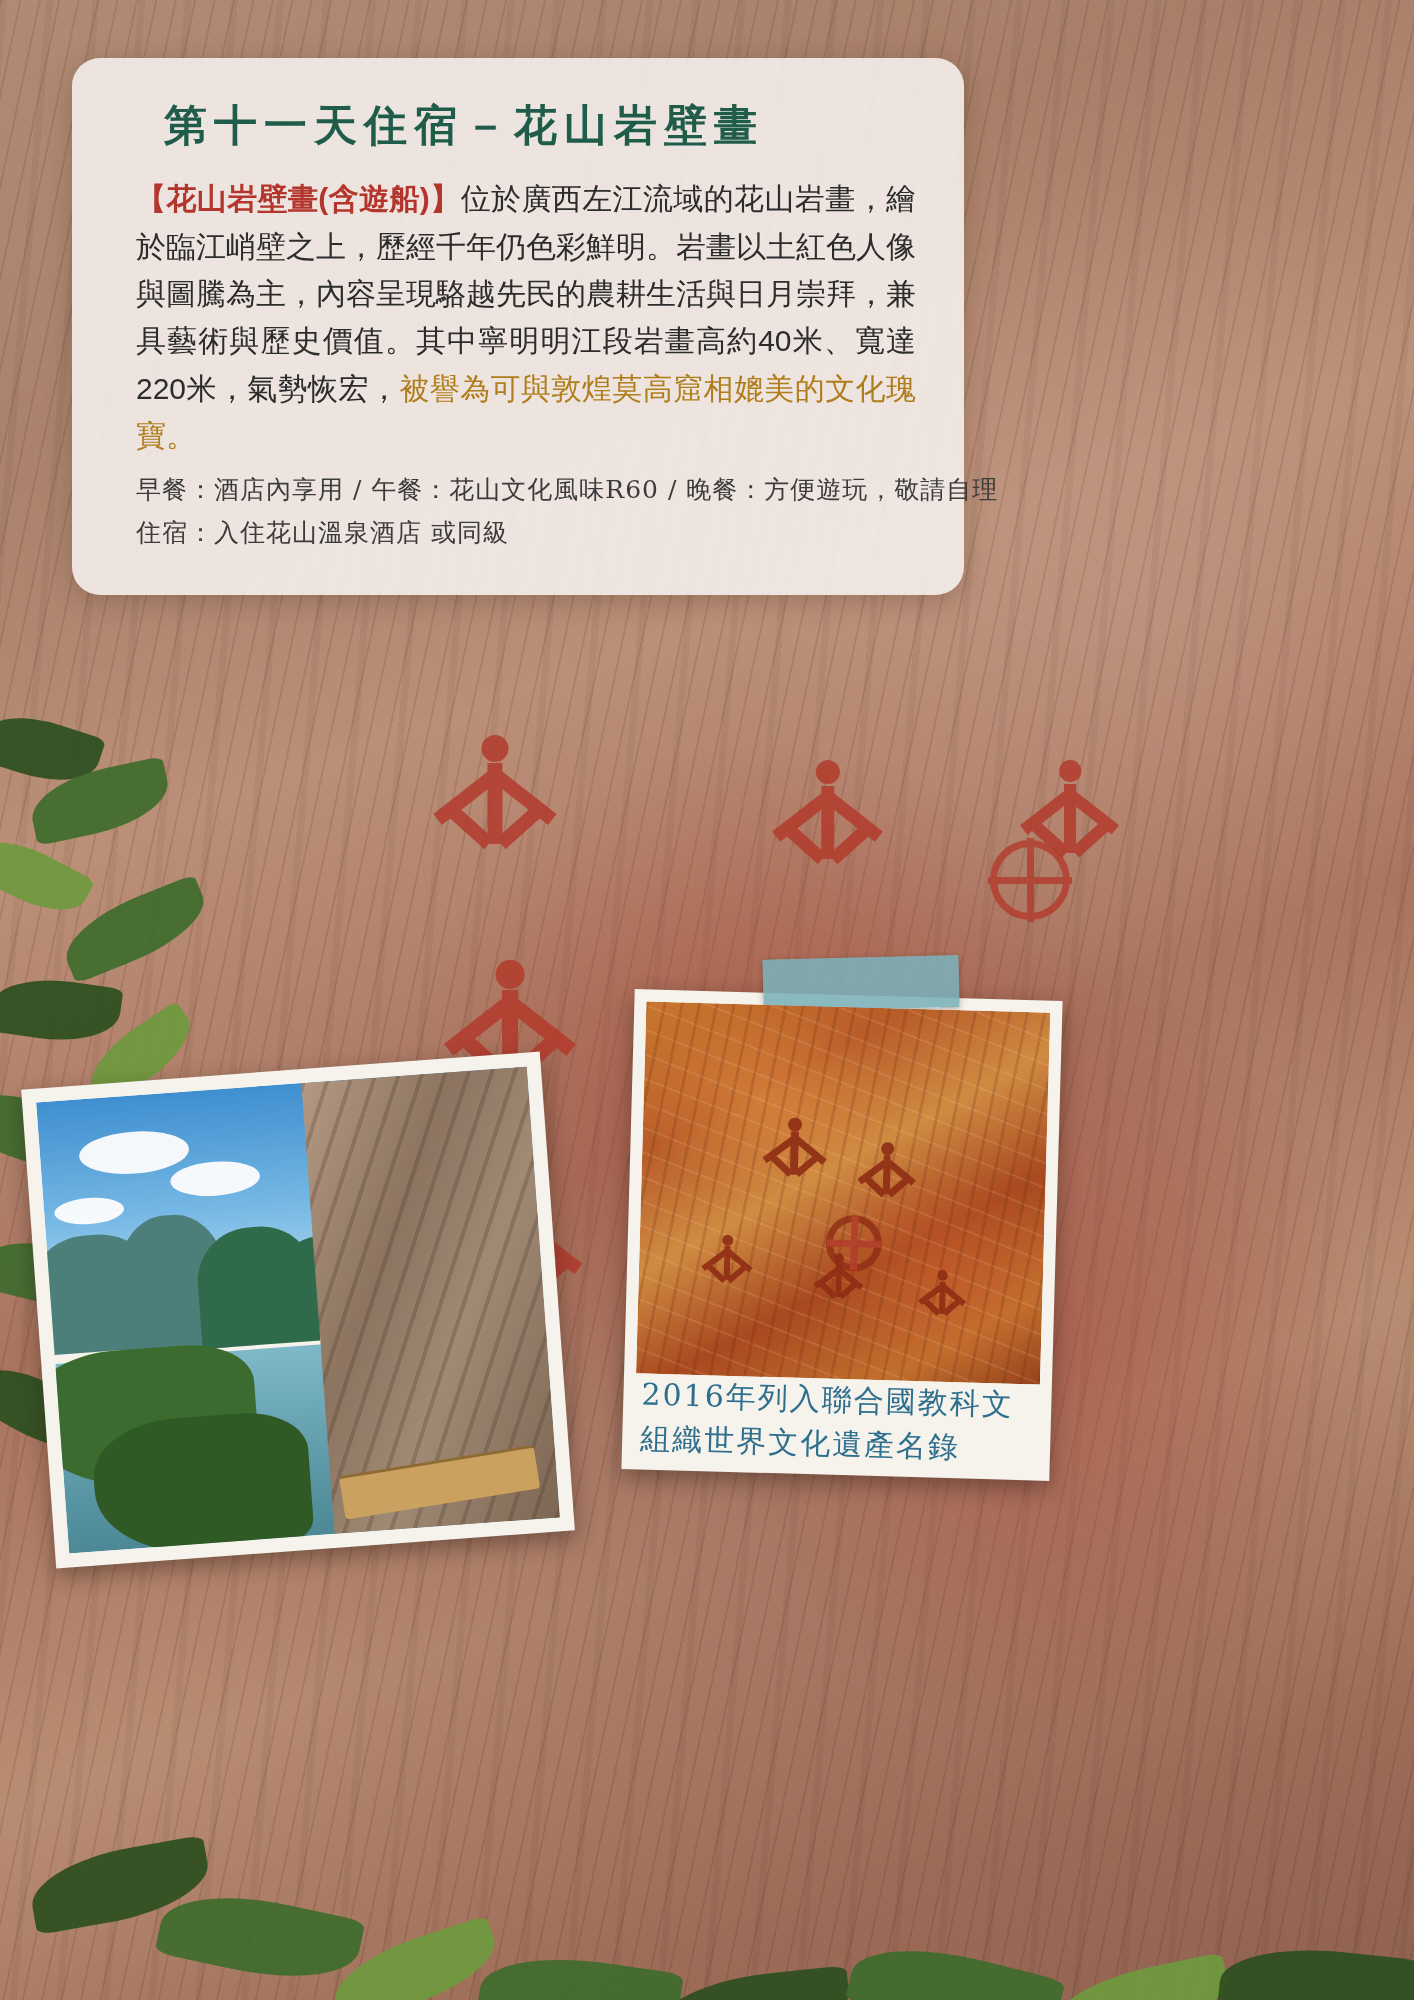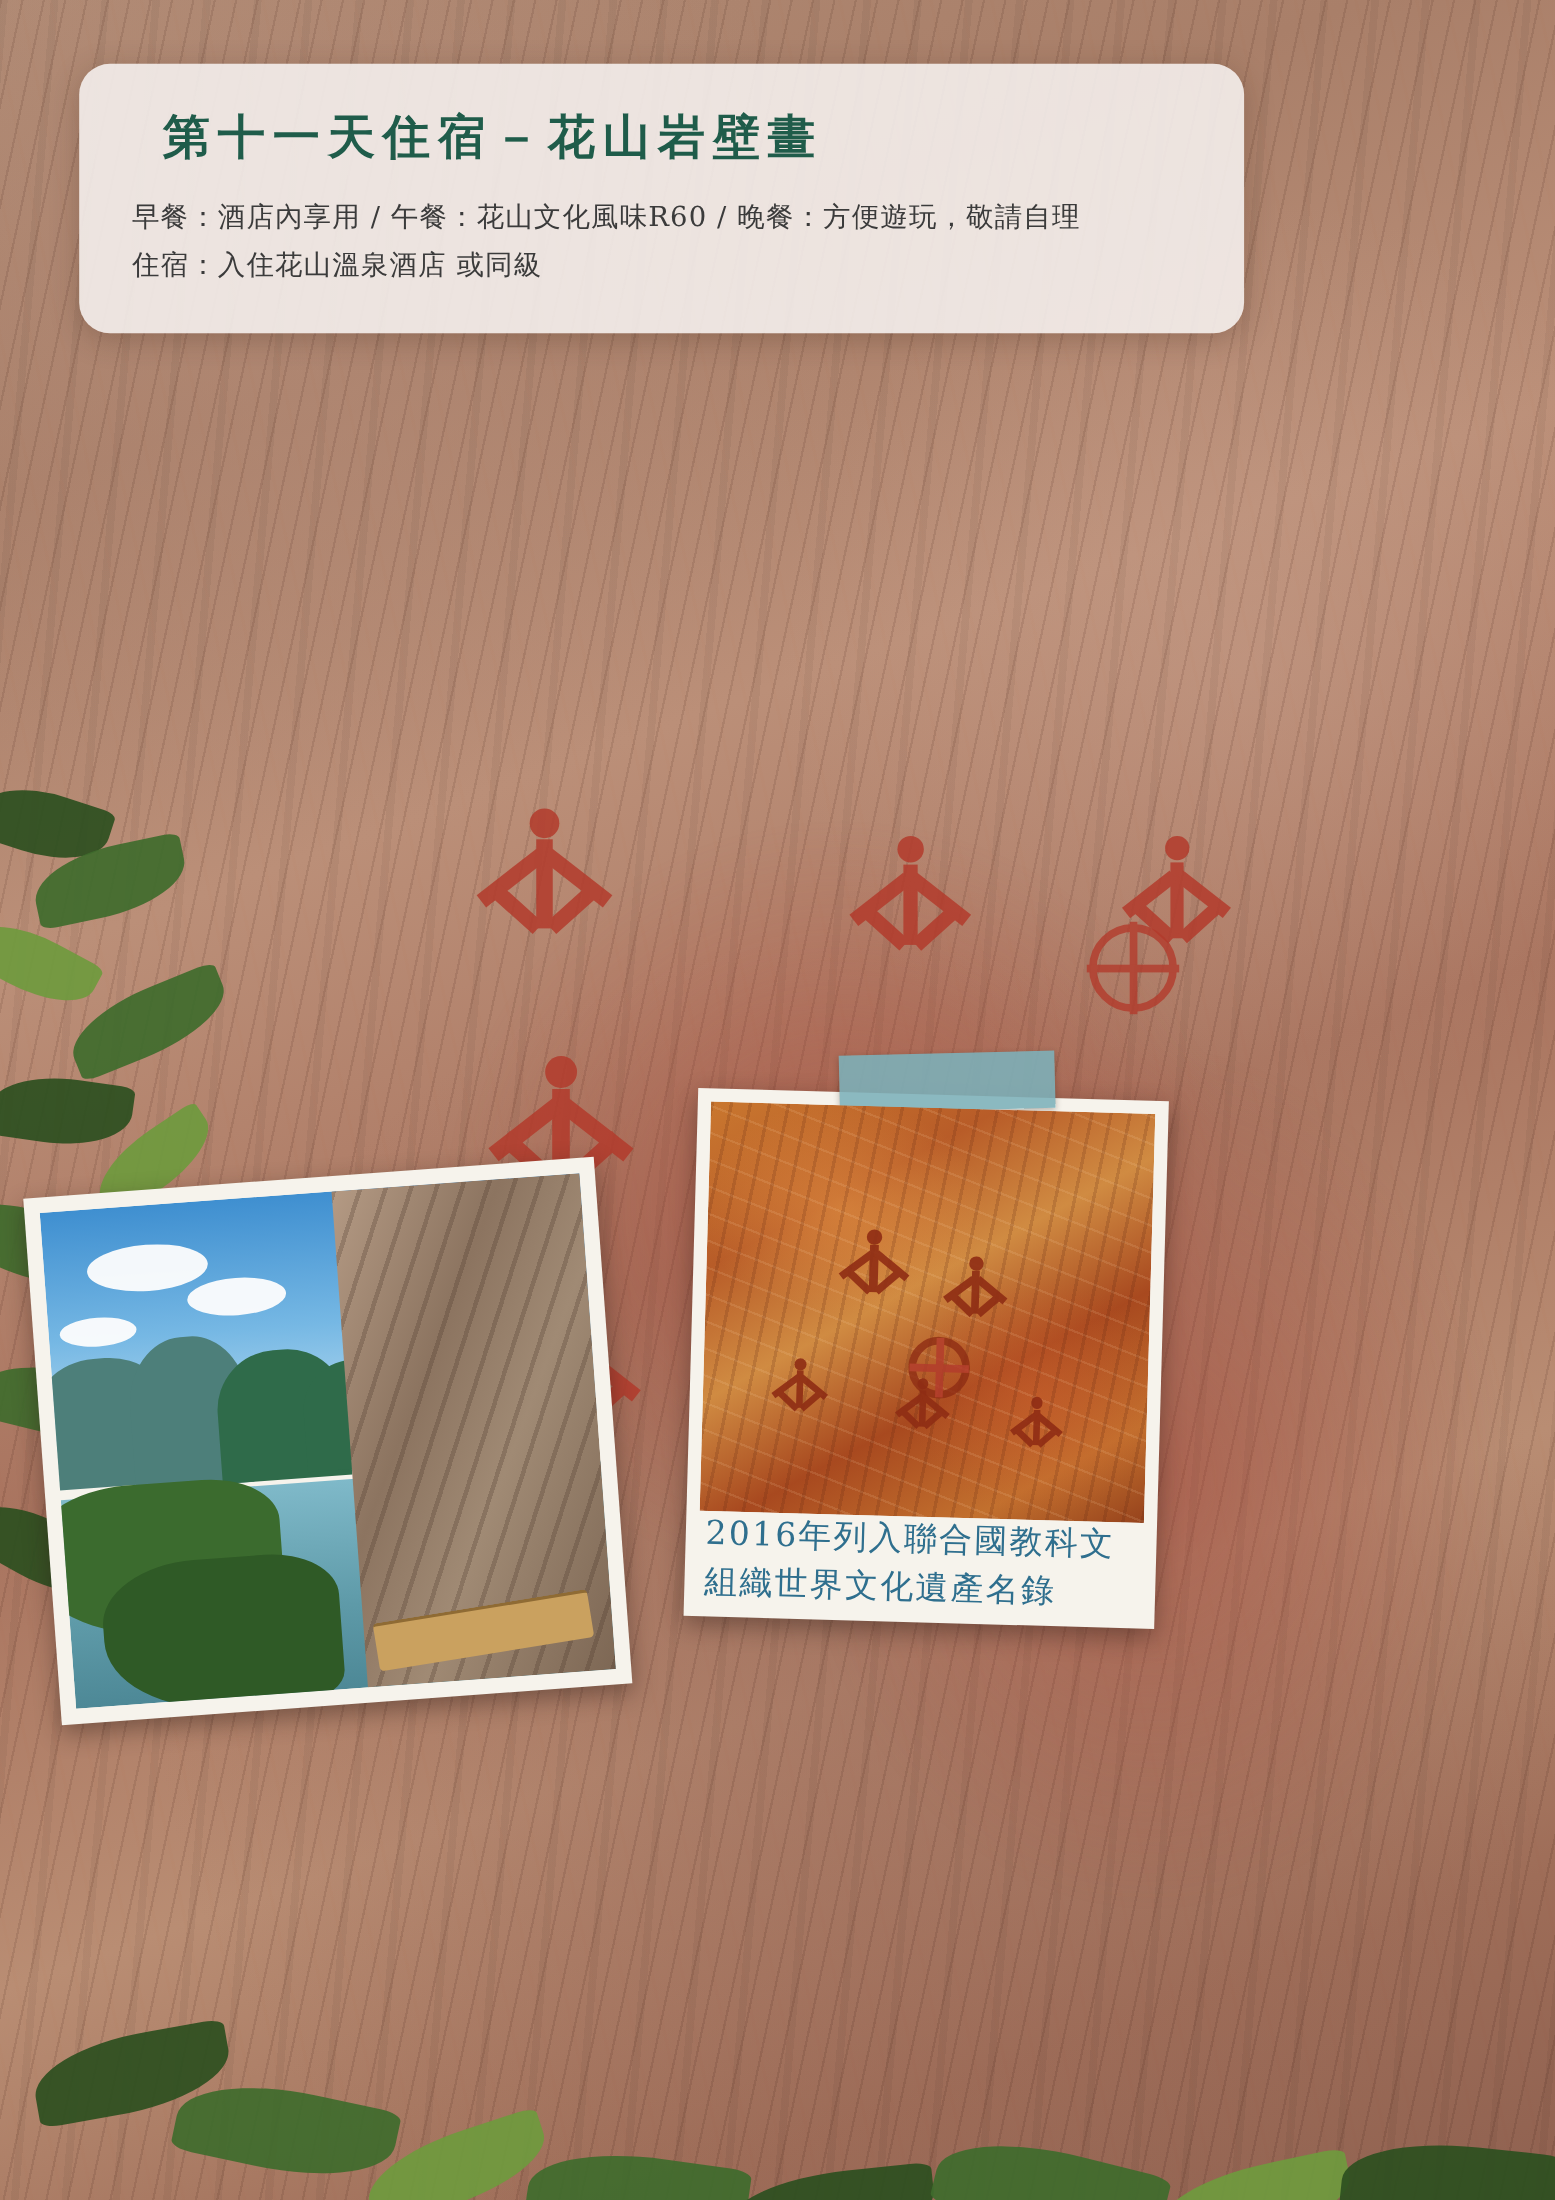--- a/index.html
+++ b/index.html
@@ -104,22 +104,22 @@
     border-radius: 60% 10% 60% 10%;
     opacity: .92;
   }
   .leaf.light { background: #6f9a3e; }
   .leaf.dark { background: #2d4f20; }
 
   
   .card {
     position: absolute;
     left: 72px; top: 58px;
-    width: 1059px;
-    padding: 44px 48px 40px 48px;
+    width: 892px;
+    padding: 44px 48px 40px 64px;
     border-radius: 28px;
     background: rgba(244, 238, 236, .90);
     box-shadow: 0 6px 26px rgba(60,35,25,.25);
     box-sizing: border-box;
   }
   .card-title {
     font-family: "DejaVu Serif", serif;
     font-size: 43px;
     line-height: 1.1;
     color: #1f5c4a;
@@ -304,20 +304,23 @@
     <div class="leaf" style="left:480px;top:170px;width:200px;height:70px;transform:rotate(8deg);"></div>
     <div class="leaf dark" style="left:660px;top:185px;width:190px;height:66px;transform:rotate(-6deg);"></div>
     <div class="leaf" style="left:850px;top:165px;width:210px;height:72px;transform:rotate(14deg);"></div>
     <div class="leaf light" style="left:1050px;top:180px;width:180px;height:64px;transform:rotate(-12deg);"></div>
     <div class="leaf dark" style="left:1220px;top:160px;width:200px;height:70px;transform:rotate(6deg);"></div>
   </div>
 
   <div class="card">
     <h1 class="card-title">第十一天住宿－花山岩壁畫</h1>
 
+    <p class="para">
+      <span class="hl-red">【</span><span class="hl-red">花山岩壁畫(含遊船)</span><span class="hl-red">】</span><span>位於廣西左江流域的花山岩畫，繪於臨江峭壁之上，歷經千年仍色彩鮮明。岩畫以土紅色人像與圖騰為主，內容呈現駱越先民的農耕生活與日月崇拜，兼具藝術與歷史價值。其中寧明明江段岩畫高約40米、寬達220米，氣勢恢宏，</span><span class="hl-gold">被譽為可與敦煌莫高窟相媲美的文化瑰寶。</span>
+    </p>
 
 
     <div class="meals">
       <div>早餐：酒店內享用 / 午餐：花山文化風味R60 / 晚餐：方便遊玩，敬請自理</div>
       <div>住宿：入住花山溫泉酒店 或同級</div>
     </div>
   </div>
 
   <div class="photo" id="photo-river">
     <div class="inner">

